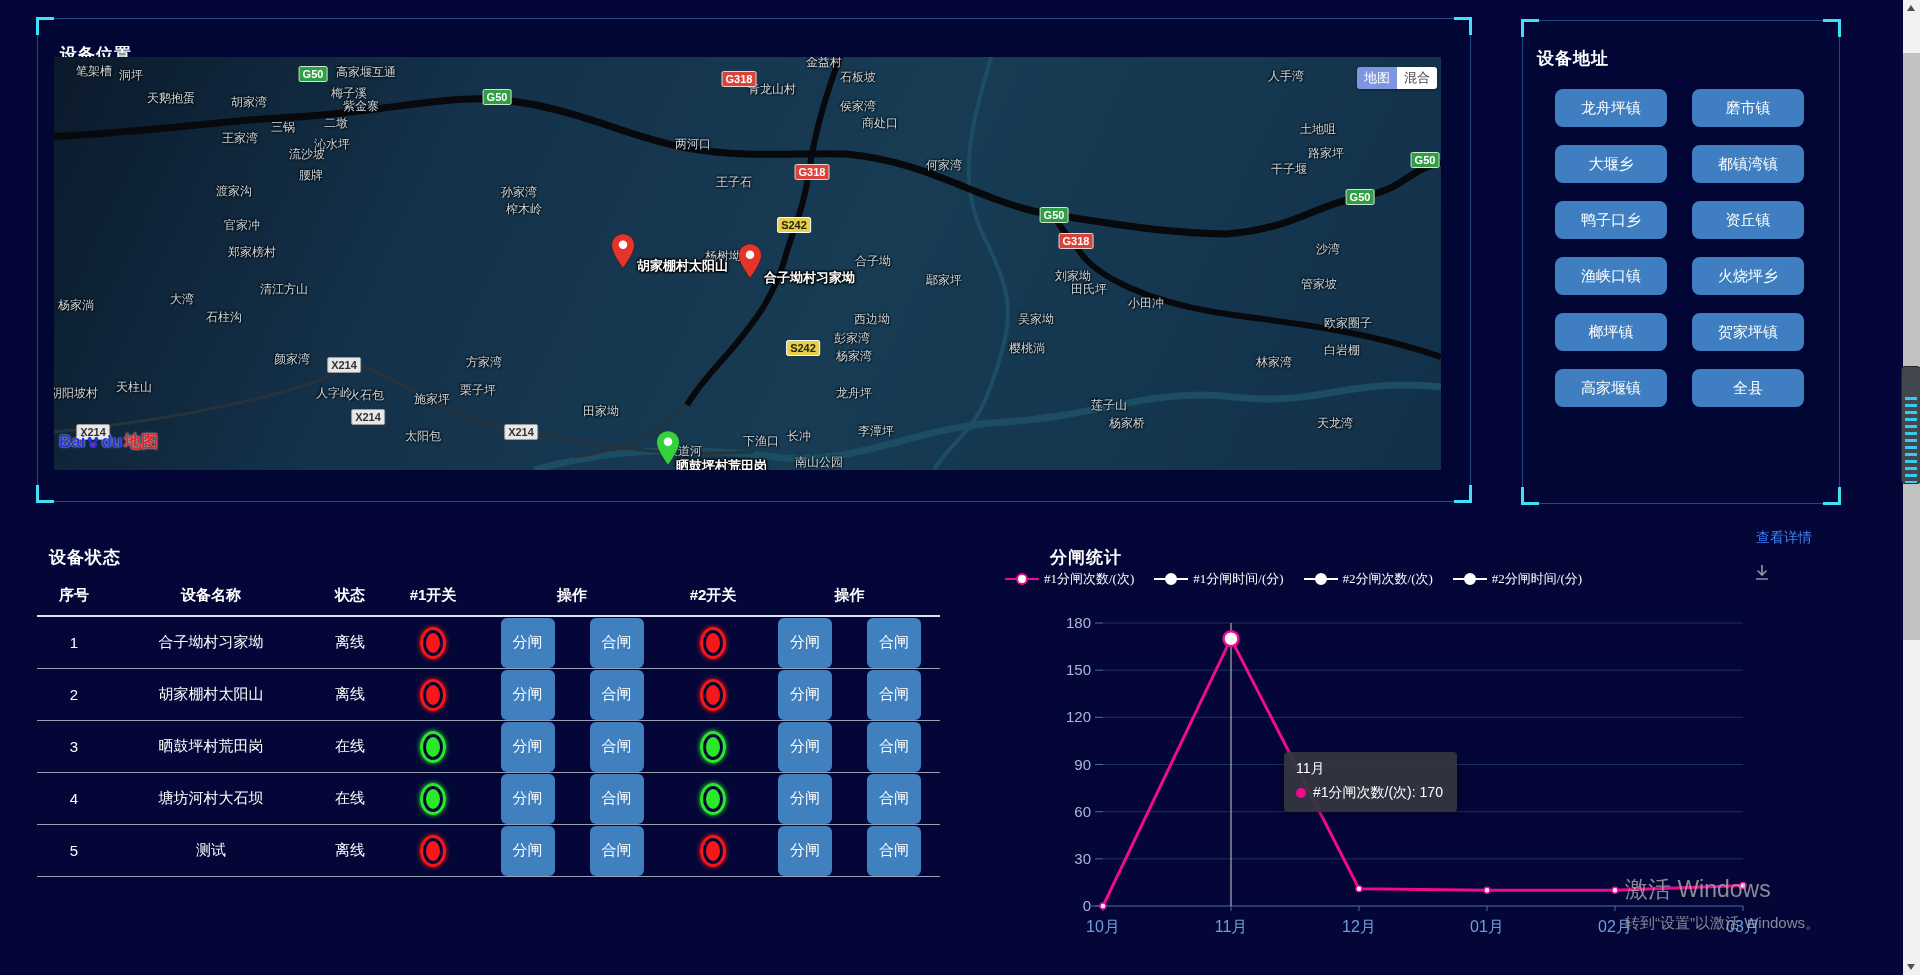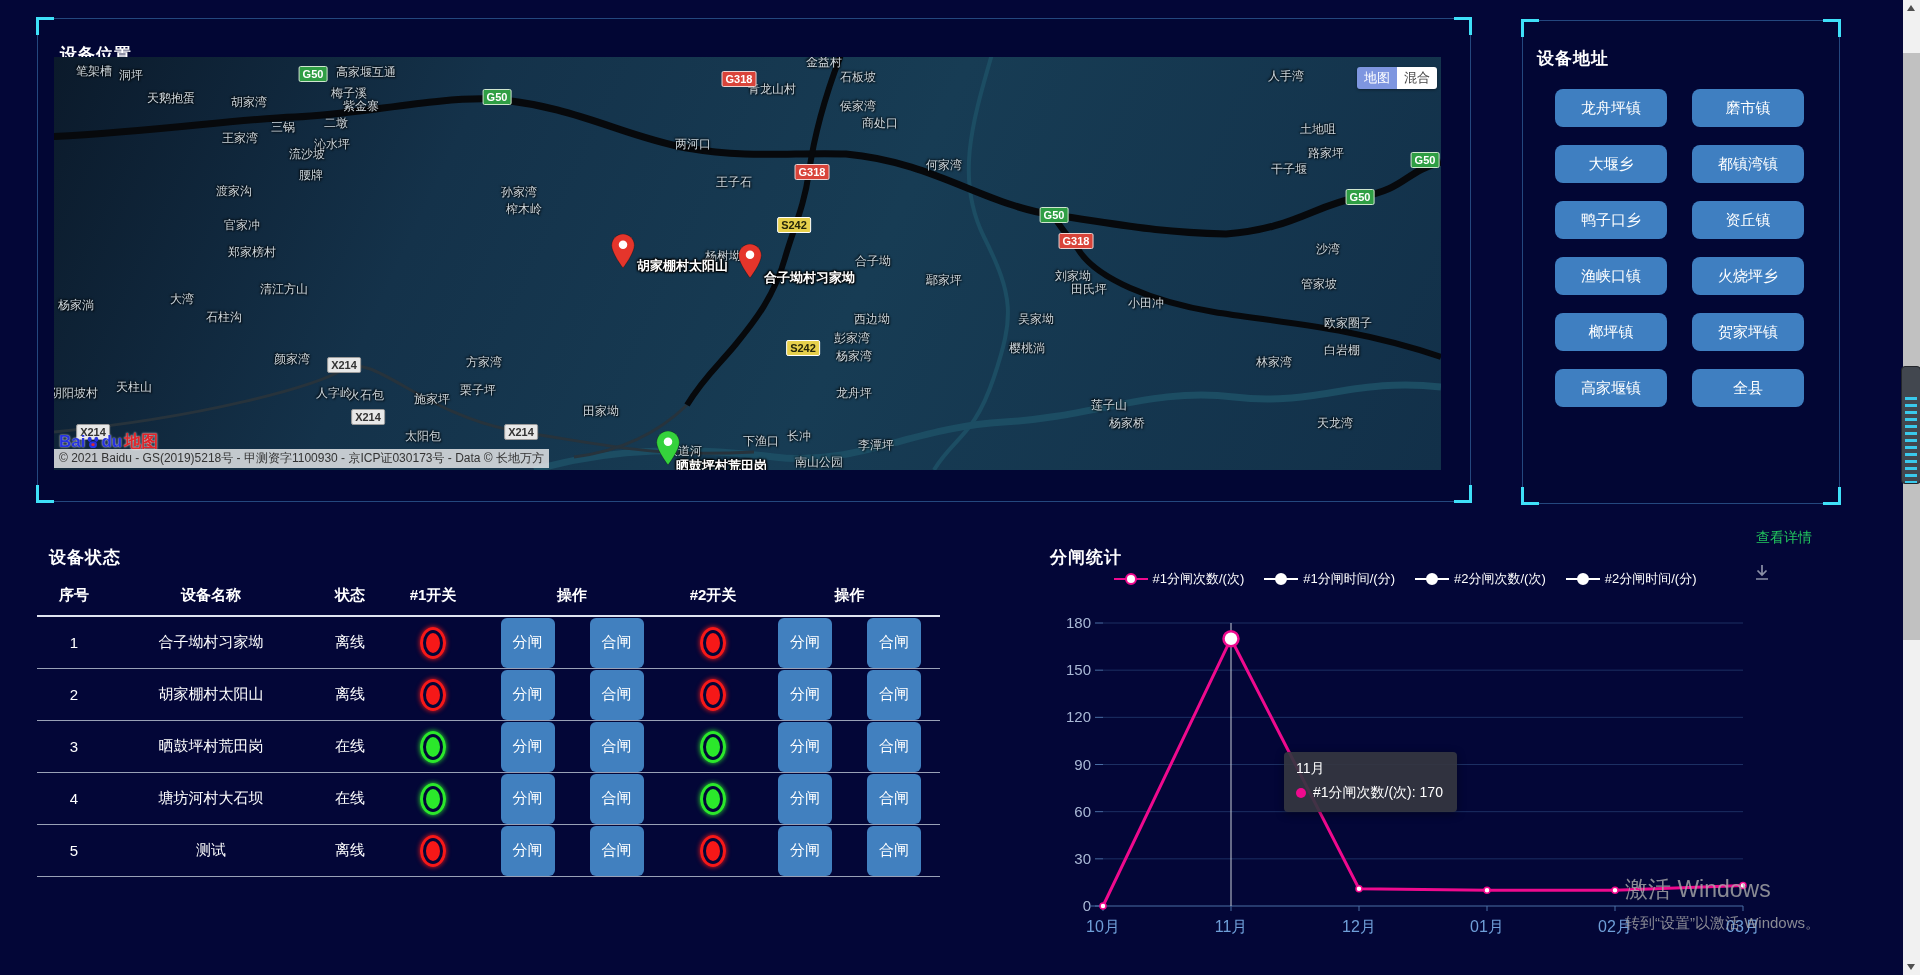--- a/index.html
+++ b/index.html
@@ -85,23 +85,23 @@
   .ind.green{border-color:#2be82b;box-shadow:0 0 5px #2be82b;}
   .ind.green i{background:#2be82b;}
   .op-btn{
     width:54px;height:50px;background:#4180bf;border:none;border-radius:6px;
     color:#fff;font-size:15px;cursor:pointer;font-family:inherit;
   }
 
   
   #chart-panel{position:absolute;left:1035px;top:524px;width:800px;height:450px;color:#fff;}
   #chart-panel .panel-title{left:15px;top:8px;}
-  #detail-link{position:absolute;top:5px;right:23px;font-size:14px;color:#22c55e;cursor:pointer;}
+  #detail-link{position:absolute;top:5px;right:23px;font-size:14px;color:#3b82f6;cursor:pointer;}
   #download-icon{position:absolute;top:38px;right:63px;cursor:pointer;}
-  #legend{position:absolute;left:0;right:0;top:46px;display:flex;justify-content:center;gap:20px;transform:translateX(-30px);}
+  #legend{position:absolute;left:0;right:0;top:46px;display:flex;gap:20px;transform:translateX(-30px);font-family:Liberation Serif, serif;}
   .lg-item{display:flex;align-items:center;gap:5px;font-size:13px;color:#fff;cursor:pointer;}
   #chart-wrap{position:absolute;left:25px;top:58px;width:760px;height:360px;}
   #tooltip{
     position:absolute;left:249px;top:228px;background:rgba(52,54,64,.92);border-radius:4px;
     padding:8px 14px 10px 12px;font-size:14px;color:#fff;white-space:nowrap;box-shadow:0 2px 8px rgba(0,0,0,.4);
   }
   #tooltip .tt-row{margin-top:6px;display:flex;align-items:center;gap:7px;}
   #tooltip .tt-dot{width:10px;height:10px;border-radius:50%;display:inline-block;}
 
   
@@ -202,21 +202,21 @@
         <div class="map-label" style="left: 378px; top: 342px;">施家坪</div>
         <div class="map-label" style="left: 424px; top: 333px;">栗子坪</div>
         <div class="map-label" style="left: 369px; top: 379px;">太阳包</div>
         <div class="map-label" style="left: 430px; top: 305px;">方家湾</div>
         <div class="map-label" style="left: 547px; top: 354px;">田家坳</div>
         <div class="map-label" style="left: 798px; top: 281px;">彭家湾</div>
         <div class="map-label" style="left: 800px; top: 299px;">杨家湾</div>
         <div class="map-label" style="left: 818px; top: 262px;">西边坳</div>
         <div class="map-label" style="left: 707px; top: 384px;">下渔口</div>
         <div class="map-label" style="left: 745px; top: 379px;">长冲</div>
-        <div class="map-label" style="left: 822px; top: 388px;">李潭坪</div>
+        <div class="map-label" style="left: 822px; top: 374px;">李潭坪</div>
         <div class="map-label" style="left: 630px; top: 394px;">大道河</div>
         <div class="map-label" style="left: 765px; top: 405px;">南山公园</div>
         <div class="map-label" style="left: 800px; top: 336px;">龙舟坪</div>
         <div class="map-label" style="left: 1055px; top: 348px;">莲子山</div>
         <div class="map-label" style="left: 1073px; top: 366px;">杨家桥</div>
         <div class="map-label" style="left: 1281px; top: 366px;">天龙湾</div>
       </div>
     <div id="map-badges">
         <div class="badge expressway" style="left: 259px; top: 17px;">G50</div>
         <div class="badge expressway" style="left: 443px; top: 40px;">G50</div>
@@ -261,21 +261,20 @@
       <svg width="16" height="16" viewBox="0 0 24 24">
         <ellipse cx="7" cy="8" rx="3" ry="4" fill="#2632e0"></ellipse>
           <ellipse cx="17" cy="8" rx="3" ry="4" fill="#2632e0"></ellipse>
         <ellipse cx="12" cy="16" rx="6" ry="5" fill="#2632e0"></ellipse>
           <ellipse cx="12" cy="16" rx="2.5" ry="2" fill="#e0252a"></ellipse>
       </svg>
       <span class="blue">du</span>
       <span class="red">地图</span>
     </div>
 
-    <div id="map-copyright">© 2021 Baidu - GS(2019)5218号 - 甲测资字1100930 - 京ICP证030173号 - Data © 长地万方</div>
   </div>
 </section>
 
 <section class="panel" id="addr-panel">
   <span class="corner tl"></span>
   <span class="corner tr"></span>
   <span class="corner bl"></span>
   <span class="corner br"></span>
   <h2 class="panel-title">设备地址</h2>
   <div id="addr-grid">

